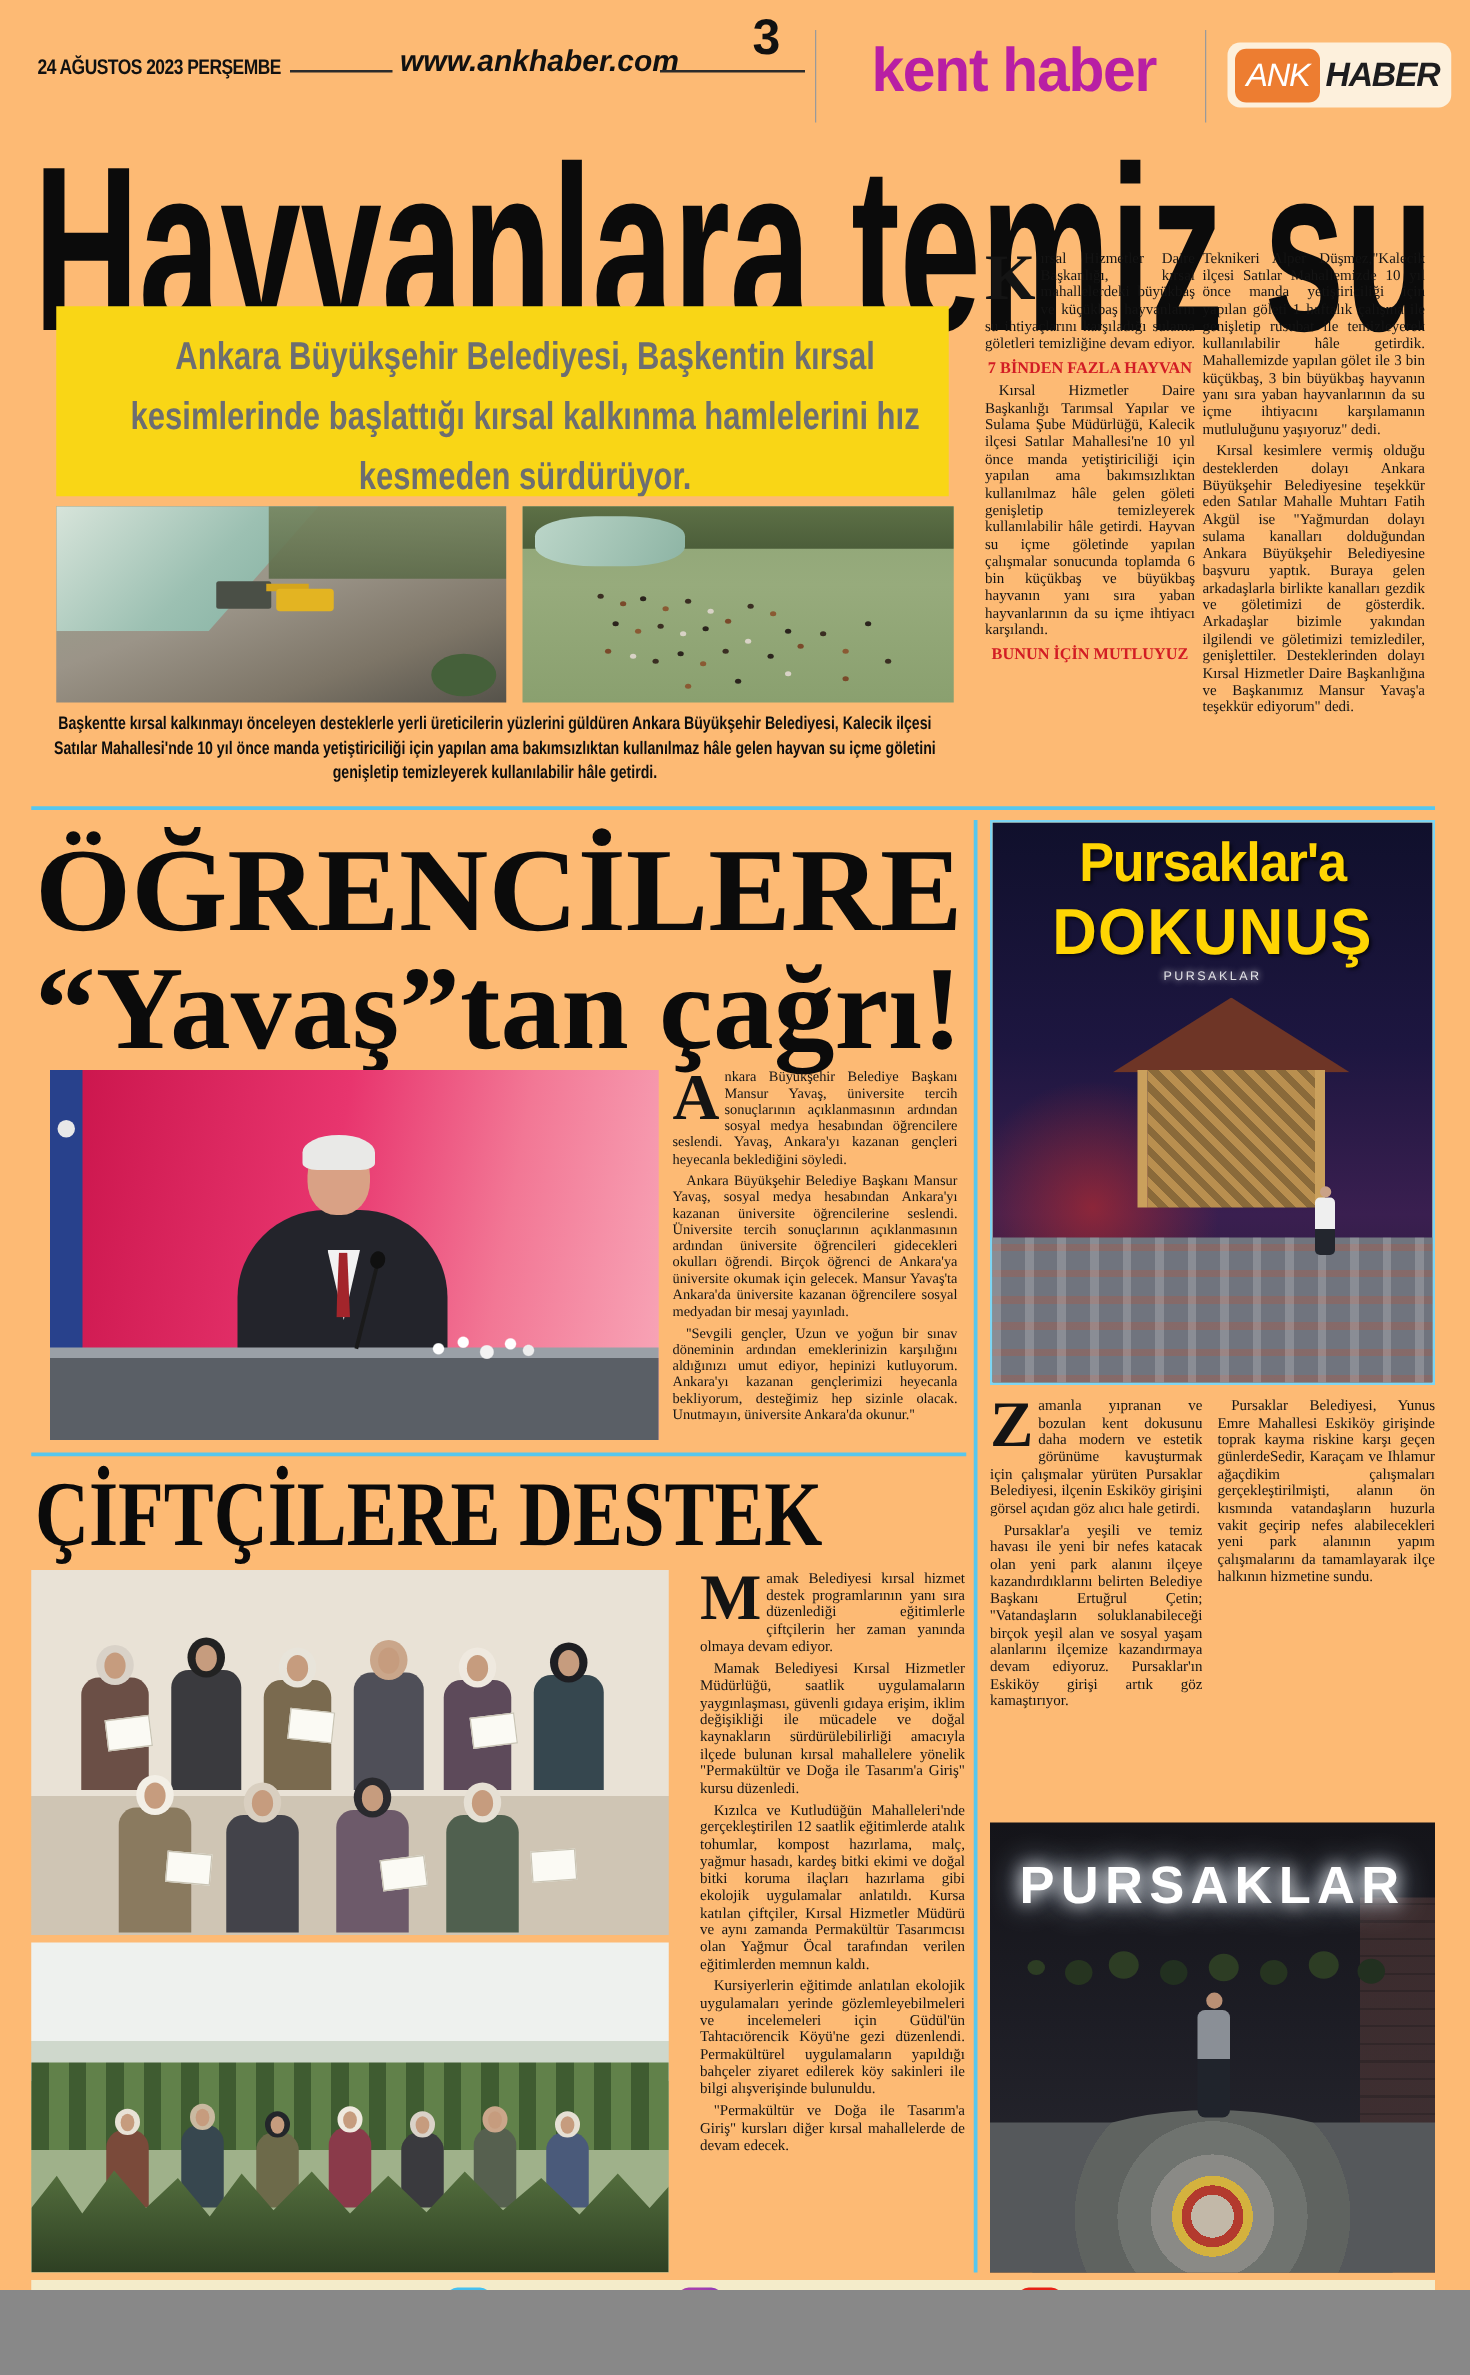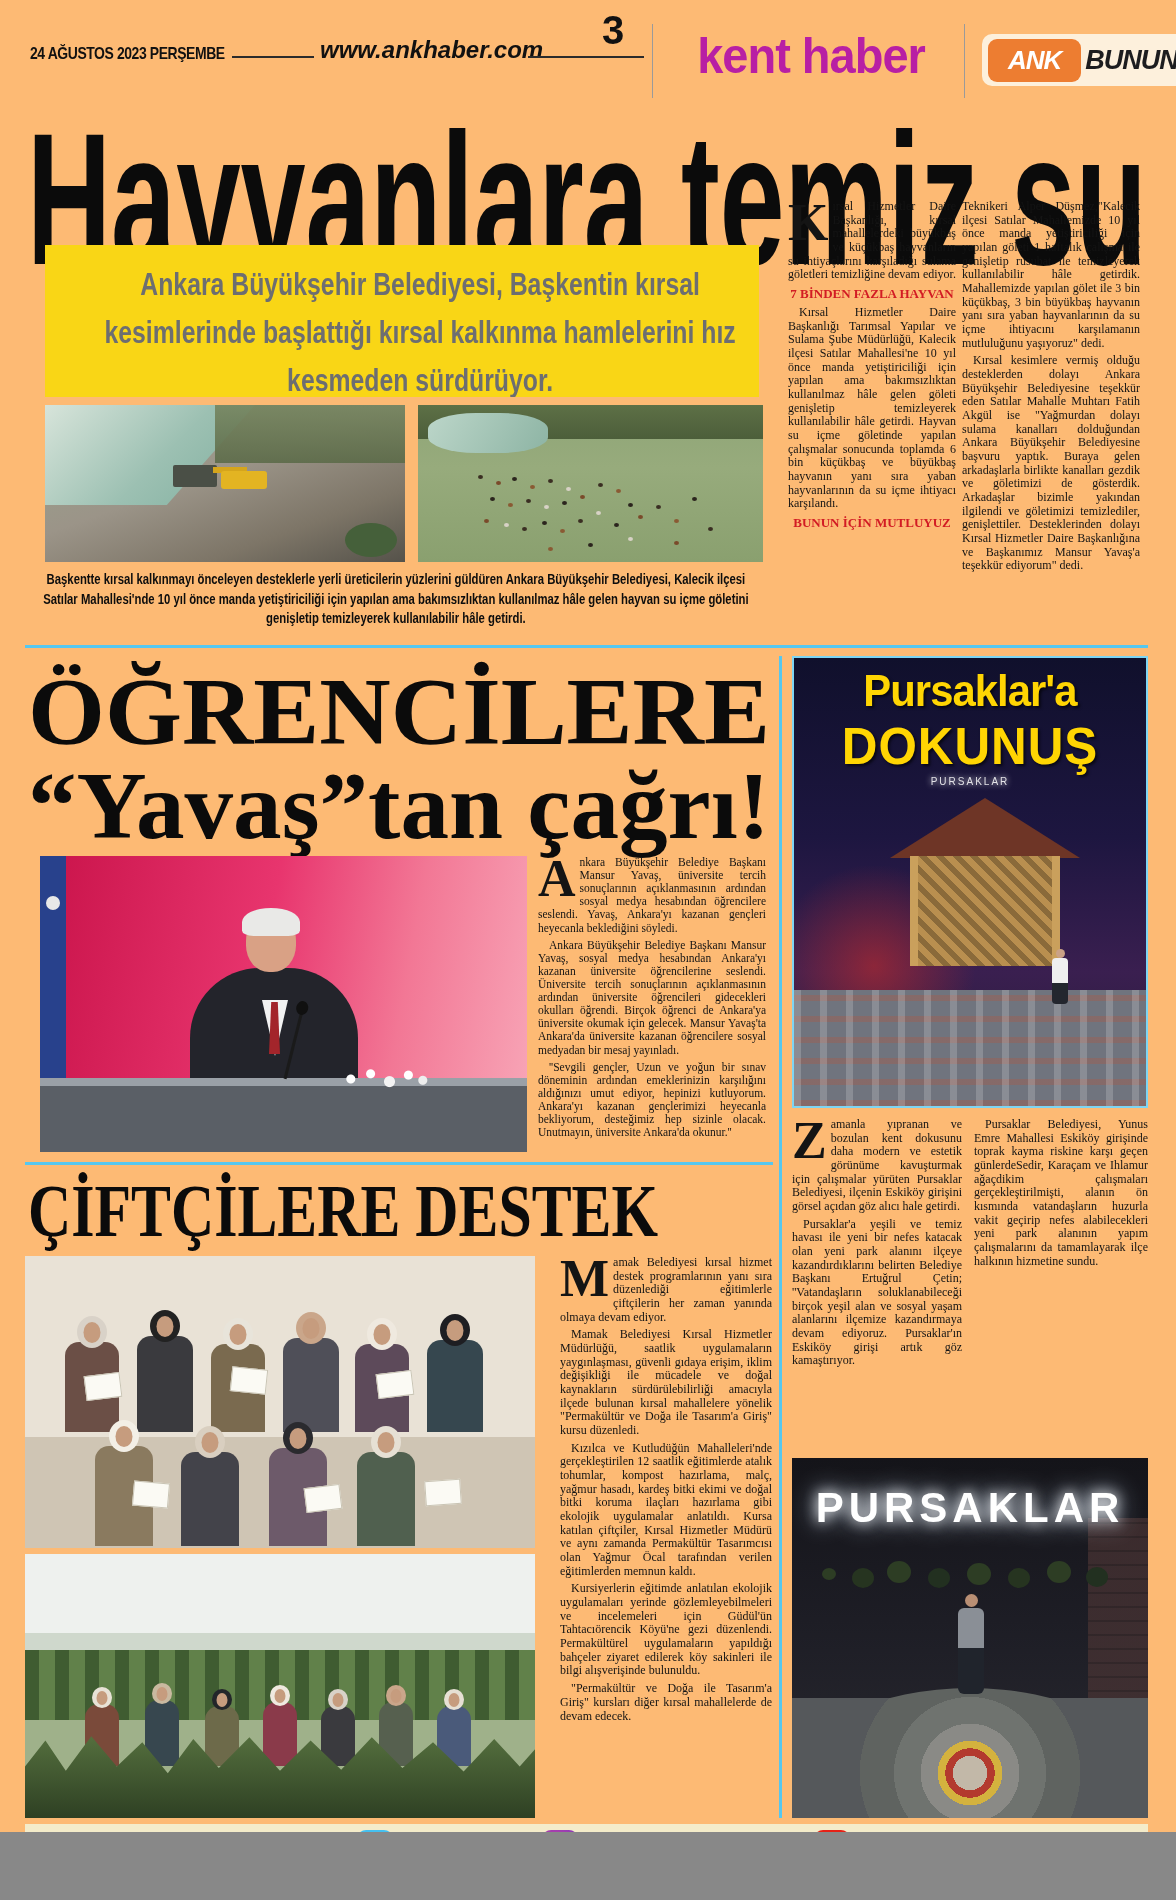--- a/index.html
+++ b/index.html
@@ -9,21 +9,21 @@
   .abs { position:absolute; }
 
   
   .hdr-date { left:30px; top:44px; font-family:"Liberation Sans",sans-serif; font-weight:bold; font-size:17px; letter-spacing:-0.5px; transform:scaleX(.82); transform-origin:left; white-space:nowrap; color:#111; }
   .hdr-rule { height:2px; background:#2b2b2b; }
   .hdr-url { left:320px; top:36px; font-family:"Liberation Sans",sans-serif; font-weight:bold; font-style:italic; font-size:24px; color:#111; }
   .hdr-pagenum { left:602px; top:8px; font-family:"Liberation Sans",sans-serif; font-weight:bold; font-size:40px; color:#111; }
   .hdr-vline { width:1px; background:#9a9a9a; }
   .hdr-section { left:662px; top:28px; width:298px; text-align:center; font-family:"Liberation Sans",sans-serif; font-weight:bold; font-size:47px; letter-spacing:-1px; color:#b81fa4; transform:scaleY(1.05); }
   .logo-box { left:982px; top:34px; height:52px; background:#fdf0dc; border-radius:10px; display:flex; align-items:center; padding:0 10px 0 6px; gap:4px; }
-  .logo-ank { background:#ed7d31; color:#fff; border-radius:9px; font-family:"Liberation Sans",sans-serif; font-weight:bold; font-style:italic; font-size:26px; padding:6px 20px; letter-spacing:-1px; }
+  .logo-ank { background:#ed7d31; color:#fff; border-radius:9px; font-family:"Liberation Sans",sans-serif; font-weight:normal; font-style:italic; font-size:26px; padding:6px 9px; letter-spacing:-1px; }
   .logo-haber { color:#1d1d1f; font-family:"Liberation Sans",sans-serif; font-weight:bold; font-style:italic; font-size:27px; letter-spacing:-1px; }
 
   
   .head-main text { font-family:"Liberation Sans",sans-serif; font-weight:bold; fill:#0b0b0b; }
   .head-serif text { font-family:"Liberation Serif",serif; font-weight:bold; fill:#0b0b0b; }
 
   
   .deck { left:45px; top:245px; width:714px; height:152px; background:#f9d616; overflow:hidden;padding-left:33px; }
   .deck-inner { width:125%; transform:scaleX(.8); transform-origin:left top; padding:16px 10px 0 14px; text-align:center;
     font-family:"Liberation Sans",sans-serif; font-weight:bold; font-size:31px; line-height:1.55; color:#6d6e71; }
@@ -134,21 +134,21 @@
   <div class="abs hdr-date">24 AĞUSTOS 2023 PERŞEMBE</div>
   <div class="abs hdr-rule" style="left:232px;top:56px;width:82px;"></div>
   <div class="abs hdr-url">www.ankhaber.com</div>
   <div class="abs hdr-rule" style="left:528px;top:56px;width:116px;"></div>
   <div class="abs hdr-pagenum">3</div>
   <div class="abs hdr-vline" style="left:652px;top:24px;height:74px;"></div>
   <div class="abs hdr-section">kent haber</div>
   <div class="abs hdr-vline" style="left:964px;top:24px;height:74px;"></div>
   <div class="abs logo-box">
     <span class="logo-ank">ANK</span>
-    <span class="logo-haber">BUNUN</span>
+    <span class="logo-haber">HABER</span>
   </div>
 
   <svg class="abs head-main" style="left:25px;top:94px;" width="1126" height="198" viewBox="0 0 1126 198">
     <text x="2" y="170" font-size="188" textLength="1120" lengthAdjust="spacingAndGlyphs">Hayvanlara temiz su</text>
   </svg>
 
   <div class="abs deck">
     <div class="deck-inner">Ankara Büyükşehir Belediyesi, Başkentin kırsal kesimlerinde başlattığı kırsal kalkınma hamlelerini hız kesmeden sürdürüyor.</div>
   </div>
 

